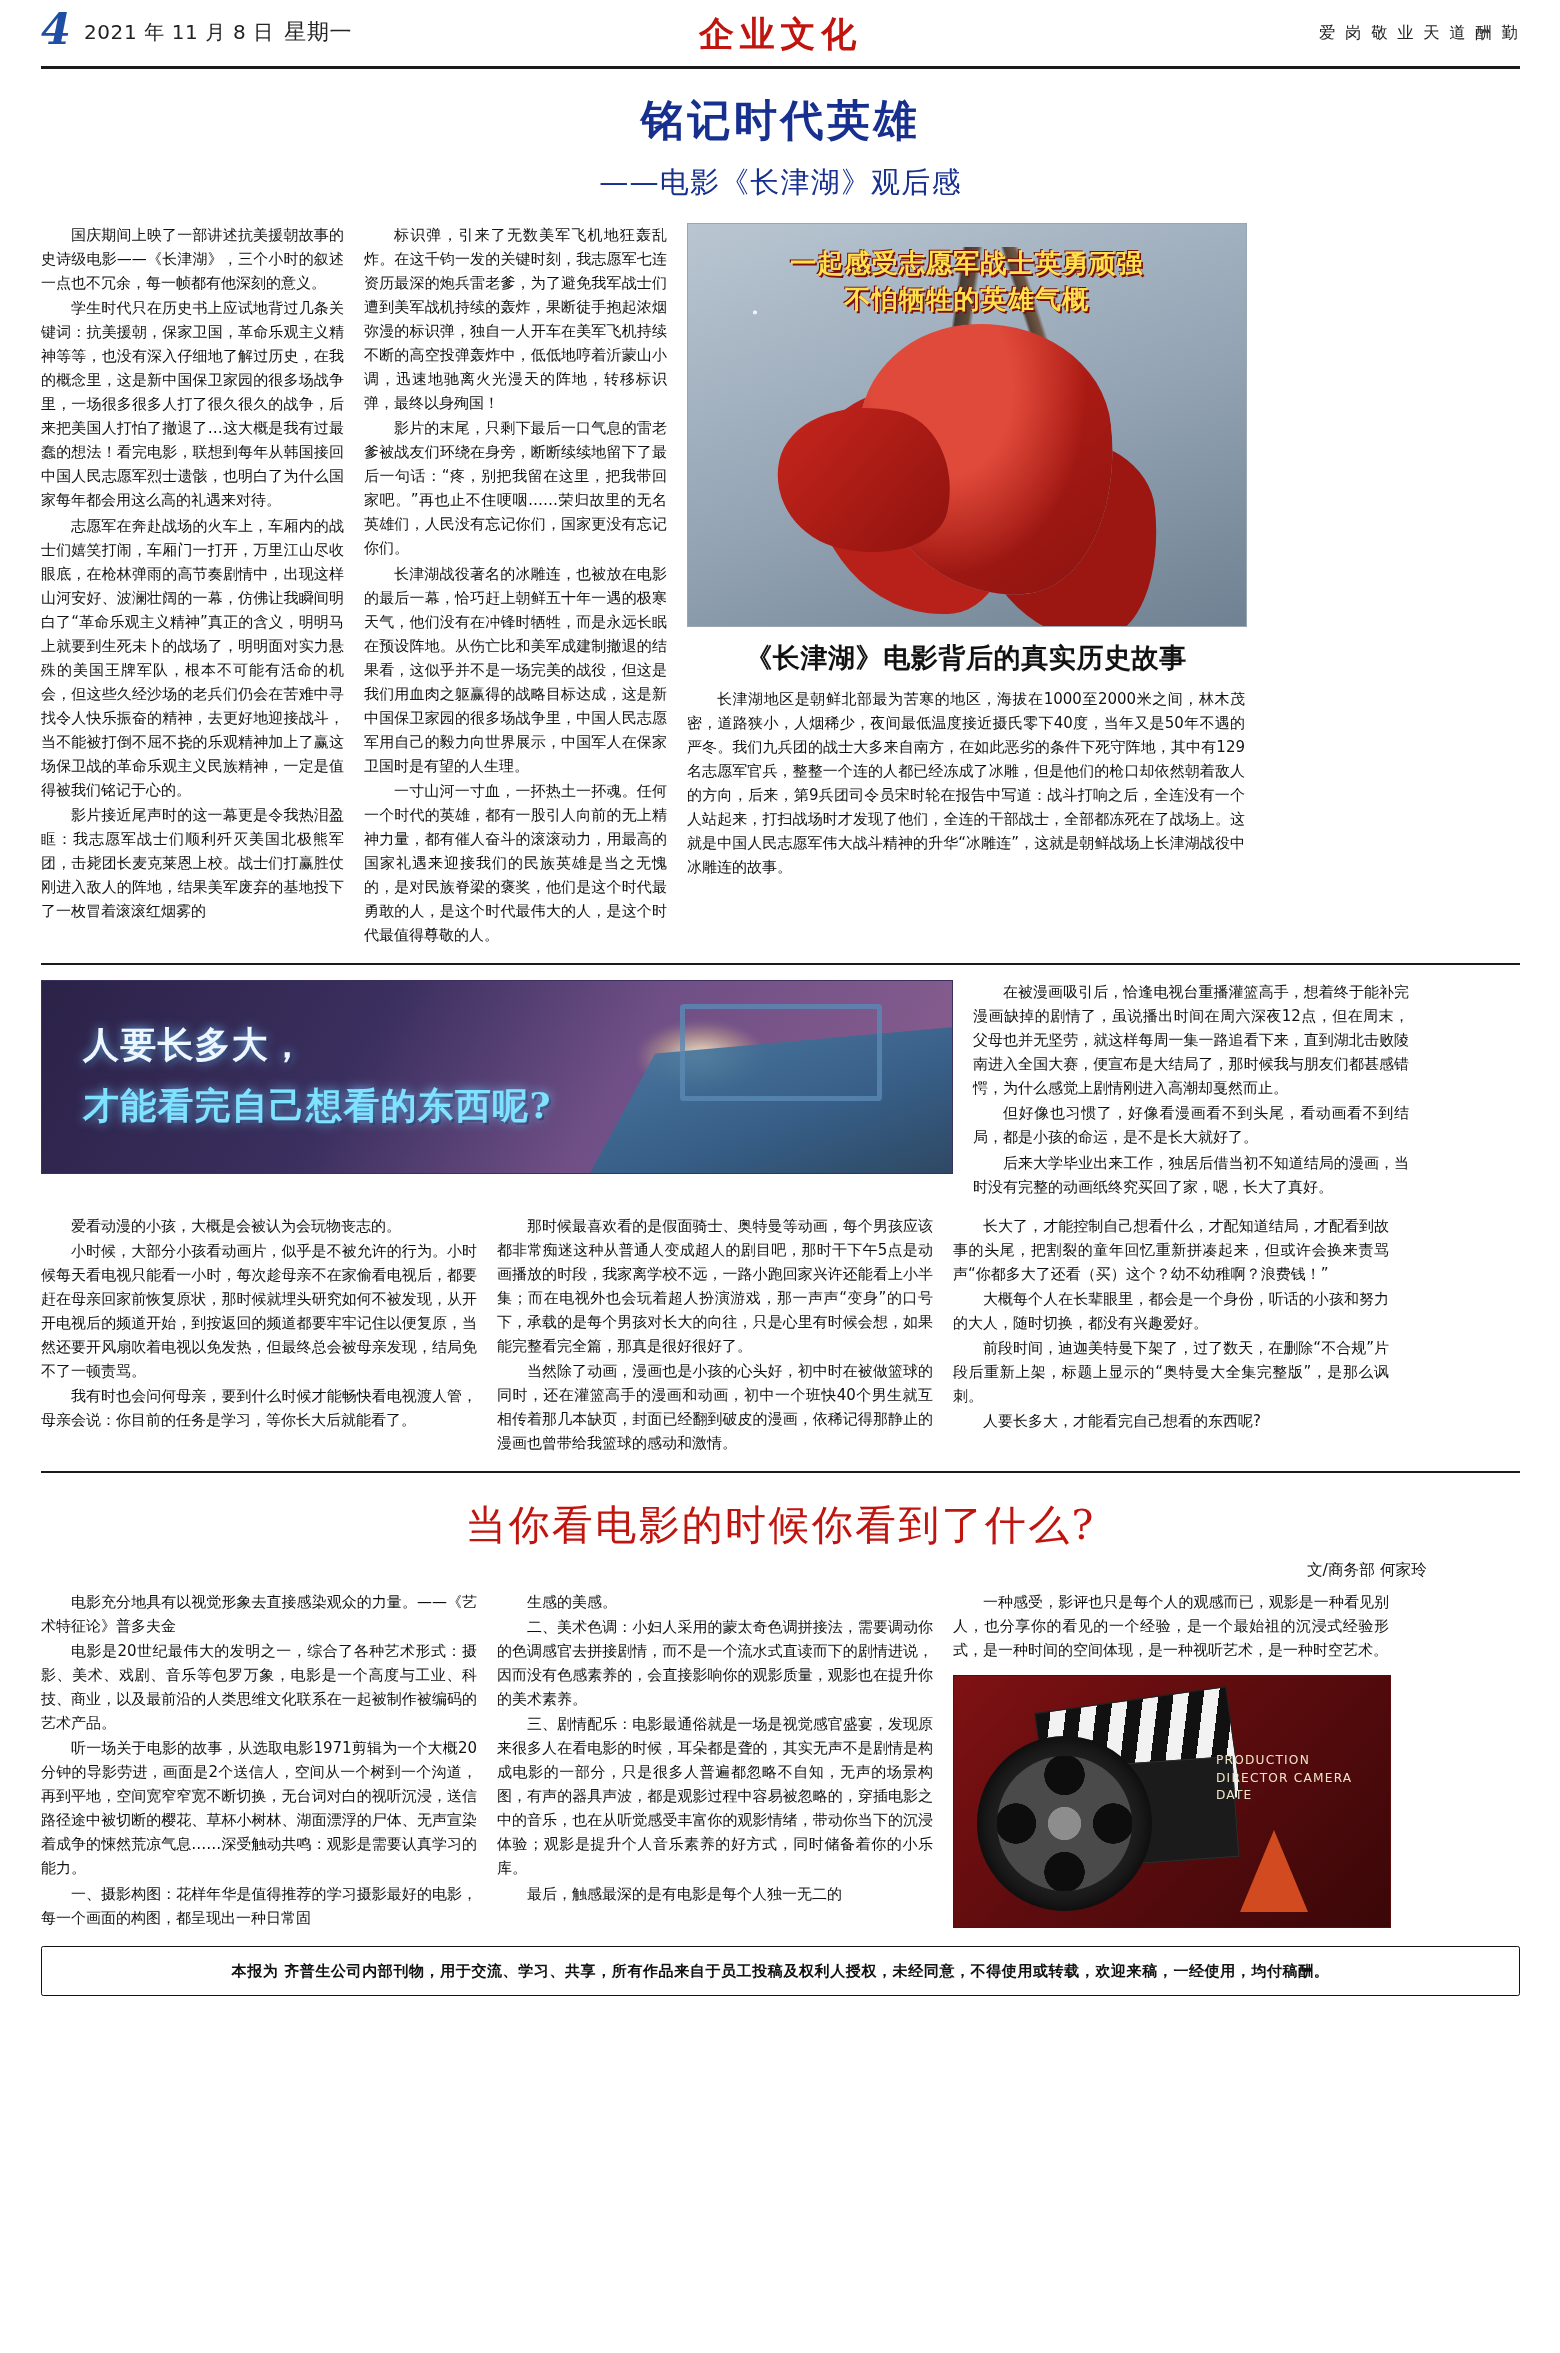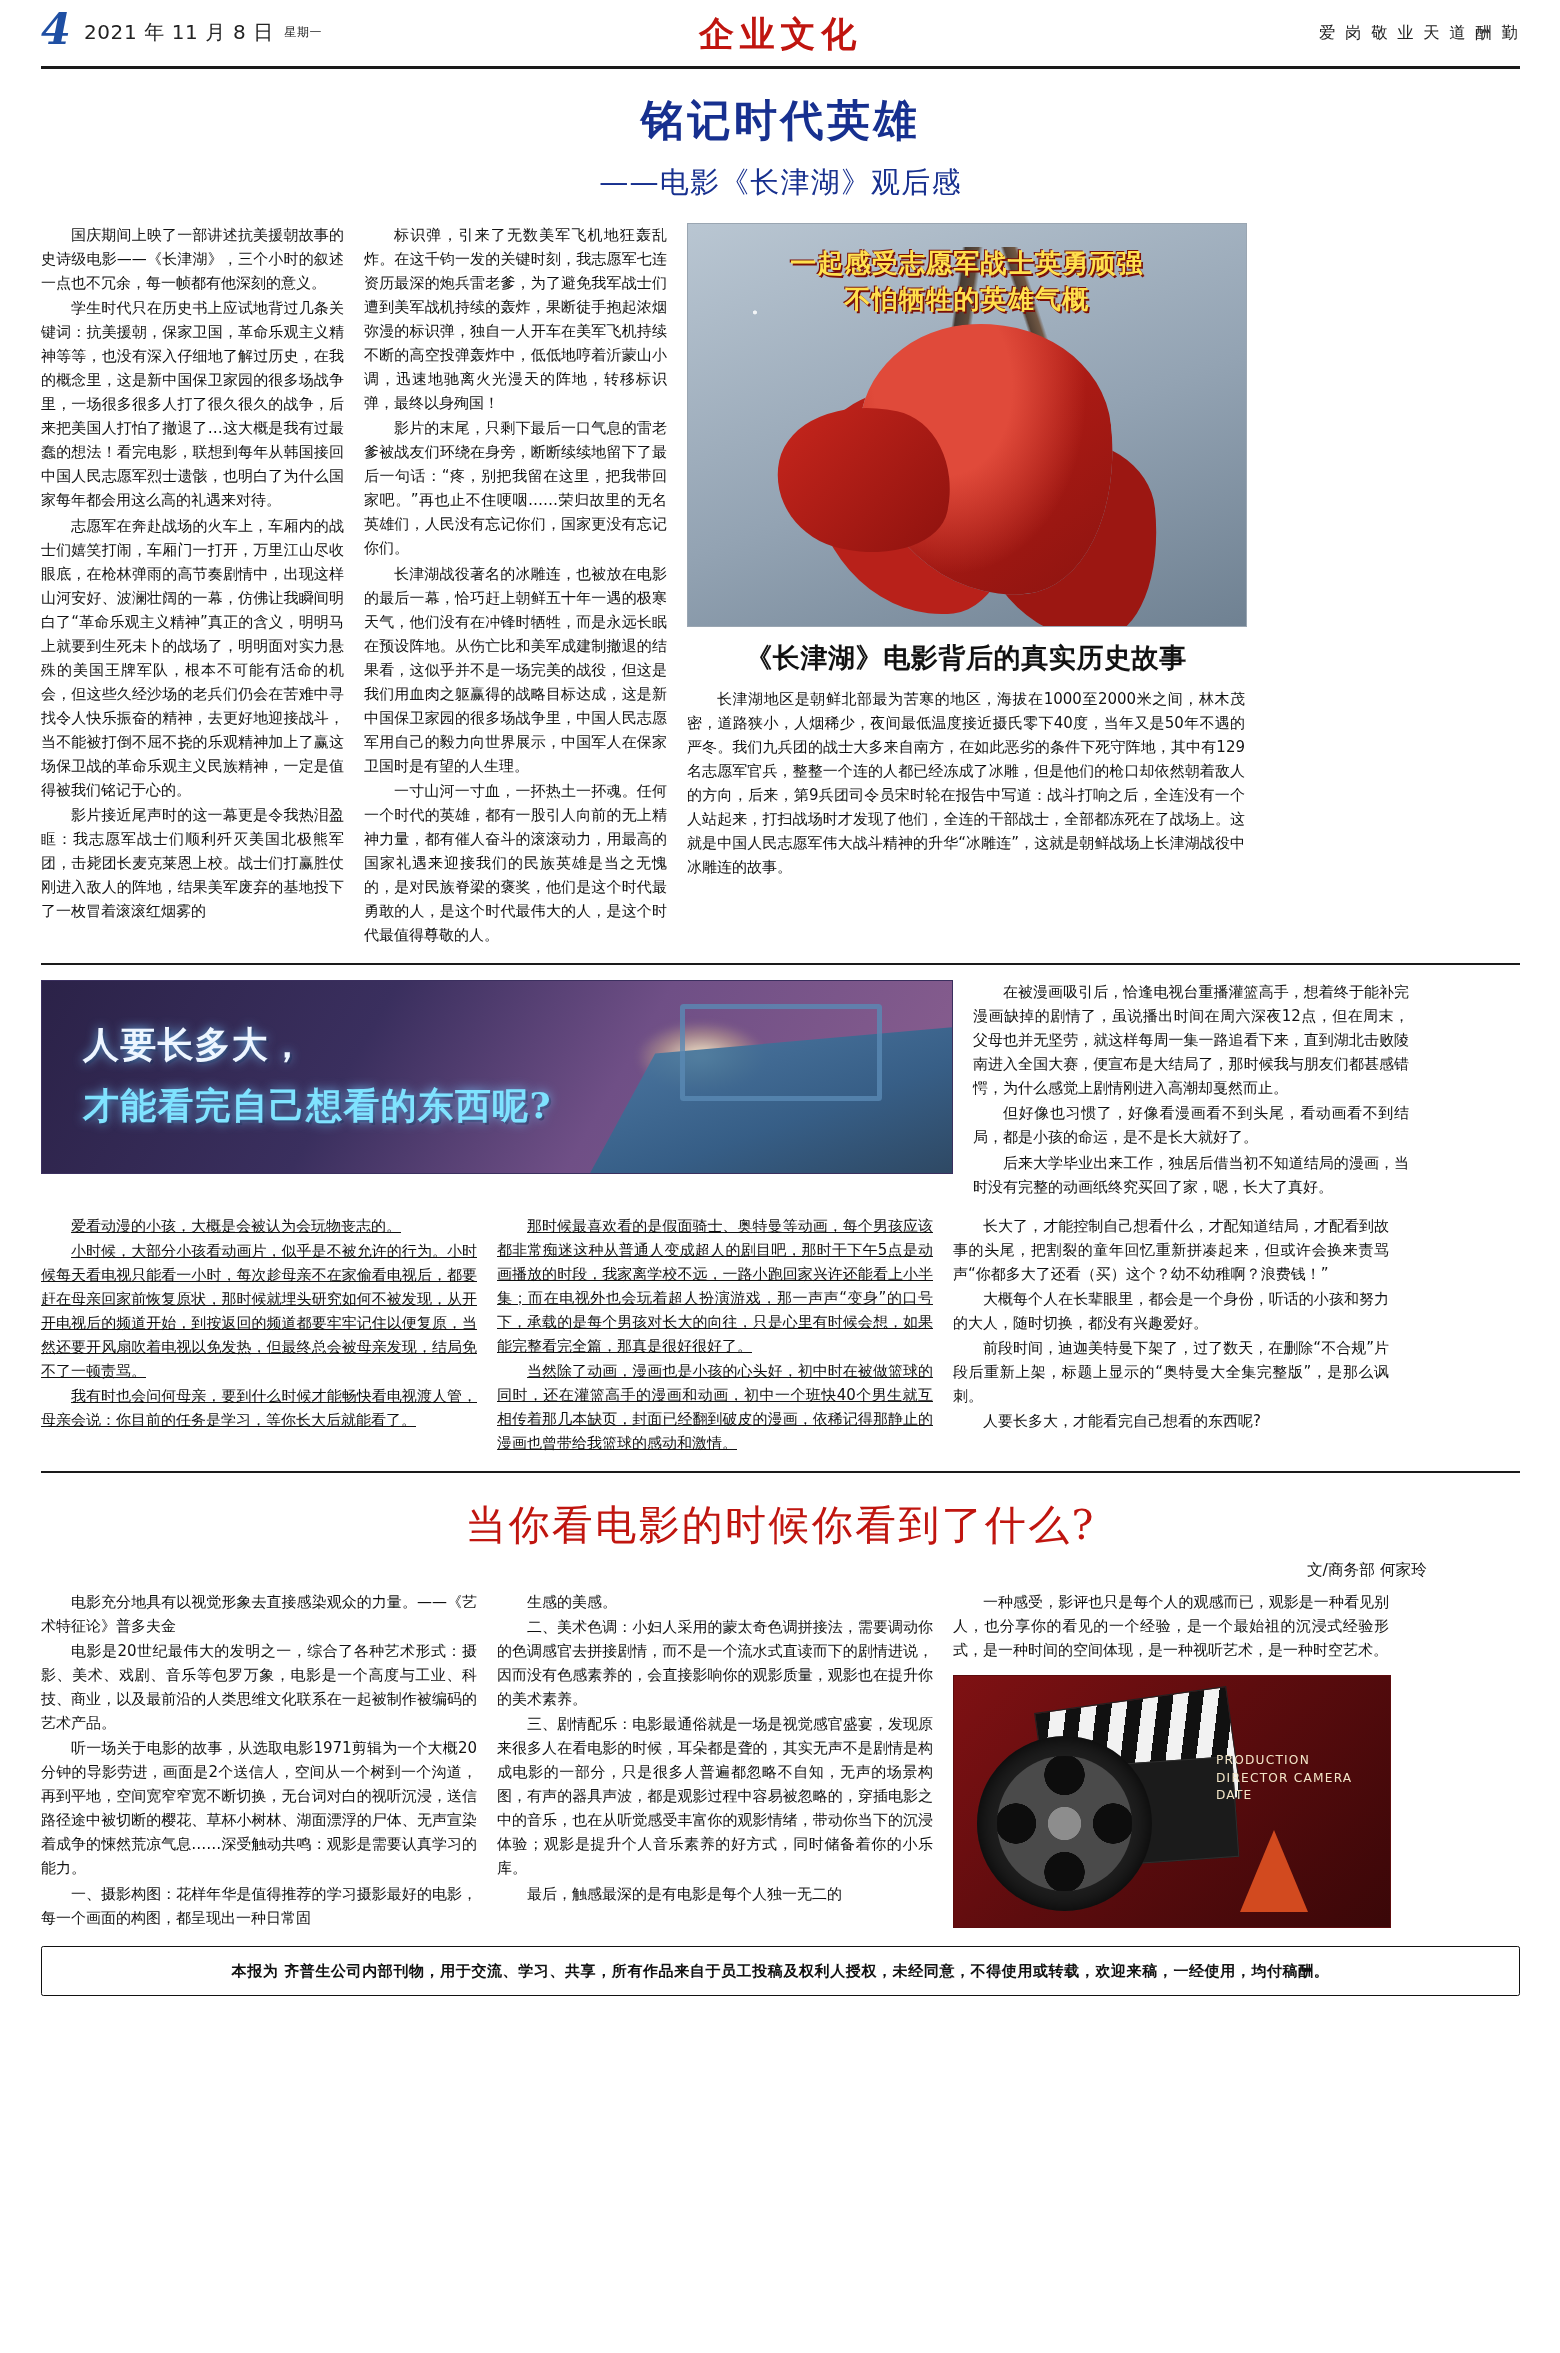--- a/index.html
+++ b/index.html
@@ -14,21 +14,21 @@
 
   
   .masthead { position:relative; height:64px; display:flex; align-items:center; }
   .page-num {
     font-family:"DejaVu Serif", serif;
     font-style:italic; font-weight:bold;
     font-size:43px; color:#1f4fa3; line-height:1;
     margin-right:13px; margin-top:-5.8px;
   }
   .issue-date { font-size:20px; color:#222; letter-spacing:0.6px; margin-right:10.5px; }
-  .issue-week { font-size:12px; color:#222; letter-spacing:0.6px; }
+  .issue-week { font-size:22px; color:#222; letter-spacing:0.6px; }
   .masthead-title {
     position:absolute; left:50%; transform:translateX(-50%);
     font-family:"DejaVu Serif", serif;
     font-weight:bold; font-size:35px; color:#c0150f; letter-spacing:5.8px;
     top:10.5px;
   }
   .masthead-slogan {
     position:absolute; right:0; top:22px;
     font-size:16.3px; color:#222; letter-spacing:2.3px;
   }
@@ -140,21 +140,21 @@
   }
   .poster2 .p2text {
     position:absolute; left:41px; top:33px;
     font-family:"DejaVu Serif", serif; font-weight:bold;
     font-size:36px; line-height:61px; color:#eef6ff;
     text-shadow:0 0 10.5px rgba(120,200,255,.9), 2.3px 2.3px 0 rgba(20,30,70,.5);
     letter-spacing:1.2px;
   }
   .poster2 .p2text .hl { color:#7fe3ff; }
   .art2-bottom { display:flex; gap:20px; margin-top:14px; }
-  .art2 .c { width:436px;text-decoration:underline; }
+  .art2 .c { width:436px; }
   .art2 .c3 { width:436px; }
 
   
   .art3 { margin-top:15px; }
   .headline3 {
     text-align:center;
     font-family:"DejaVu Serif", serif; font-weight:normal;
     font-size:41px; color:#c0150f; letter-spacing:2.3px;
     padding:9.3px 0 3.5px 0;
   }

